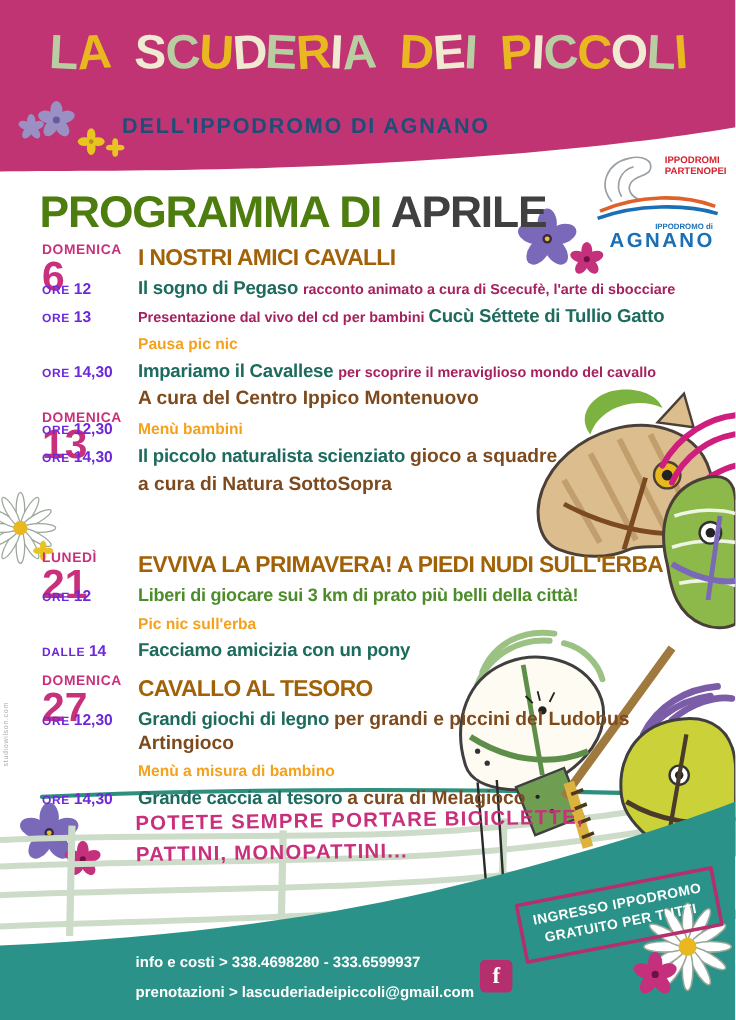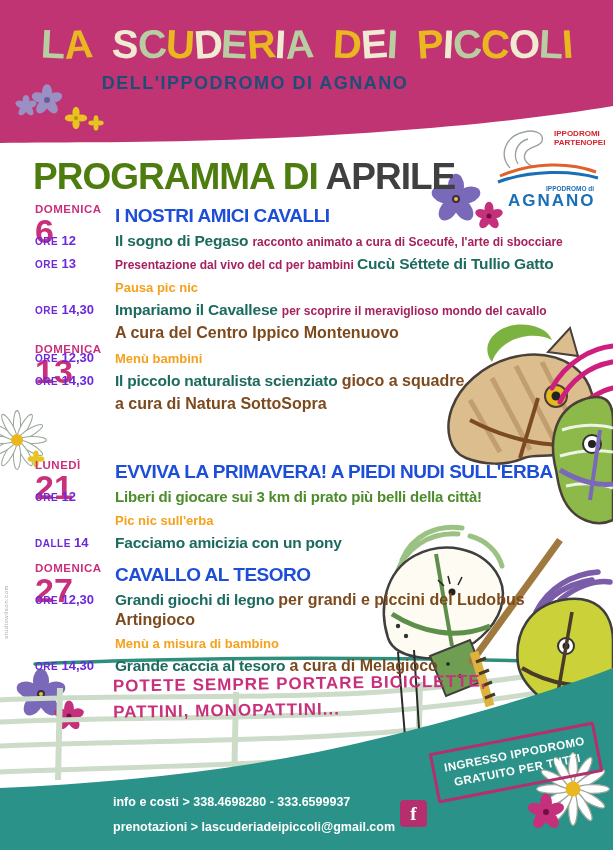--- a/index.html
+++ b/index.html
@@ -4,41 +4,41 @@
 <style>
   html,body{margin:0;padding:0;background:#ffffff;}
   body{font-family:"Liberation Sans",sans-serif;}
   #poster{position:relative;width:613px;height:850px;overflow:hidden;background:#fff;}
 
   
   .banner-svg{position:absolute;top:0;left:0;z-index:1;}
   .banner-title{position:absolute;top:22px;left:0;width:613px;text-align:center;
     font-size:40px;font-weight:bold;letter-spacing:-1px;white-space:nowrap;z-index:2;}
   .banner-title span{display:inline-block;}
-  .banner-sub{position:absolute;top:73px;left:35px;width:440px;text-align:center;
+  .banner-sub{position:absolute;top:95px;left:35px;width:440px;text-align:center;
     font-size:18px;font-weight:bold;letter-spacing:1.5px;color:#1c4e78;z-index:2;}
 
   .logo-svg{position:absolute;top:124px;left:484px;z-index:2;}
 
   .program-title{position:absolute;top:156px;left:33px;z-index:3;white-space:nowrap;
     font-size:37px;font-weight:bold;letter-spacing:-1px;}
   .pt1{color:#4d7c0f;} .pt2{color:#404040;}
 
   .decor{position:absolute;top:0;left:0;z-index:1;}
   .footer-svg{position:absolute;top:0;left:0;z-index:4;}
 
   
   .sections{position:absolute;top:0;left:0;width:497px;height:850px;z-index:3;}
   .section{position:absolute;left:35px;width:555px;}
   .day{position:absolute;left:0;top:-2px;width:76px;color:#c9307c;}
   .day-name{font-size:11.5px;font-weight:bold;letter-spacing:.5px;}
   .day-num{font-size:34px;font-weight:bold;line-height:30px;margin-top:1px;}
   .content{margin-left:80px;width:478px;}
   .sec-title{margin:0 0 4px 0;font-size:19px;font-weight:bold;letter-spacing:-.5px;
-    color:#1d4ed8;white-space:nowrap;}
+    color:#a16207;white-space:nowrap;}
   .row{position:relative;margin-bottom:3px;line-height:1.25;}
   .time{position:absolute;left:-80px;top:2px;width:76px;color:#6d28d9;font-weight:bold;
     font-size:13px;white-space:nowrap;}
   .time .t-label{font-size:10px;letter-spacing:.5px;}
   .s-teal-lg{color:#1d6b5e;font-weight:bold;font-size:15.5px;letter-spacing:-.2px;}
   .s-magenta{color:#a6215f;font-weight:bold;font-size:12px;}
   .s-orange{color:#f5a11c;font-weight:bold;font-size:13px;}
   .s-brown{color:#7d4a1e;font-weight:bold;font-size:16px;}
   .s-green{color:#4d8c2a;font-weight:bold;font-size:15px;letter-spacing:-.2px;}
 

